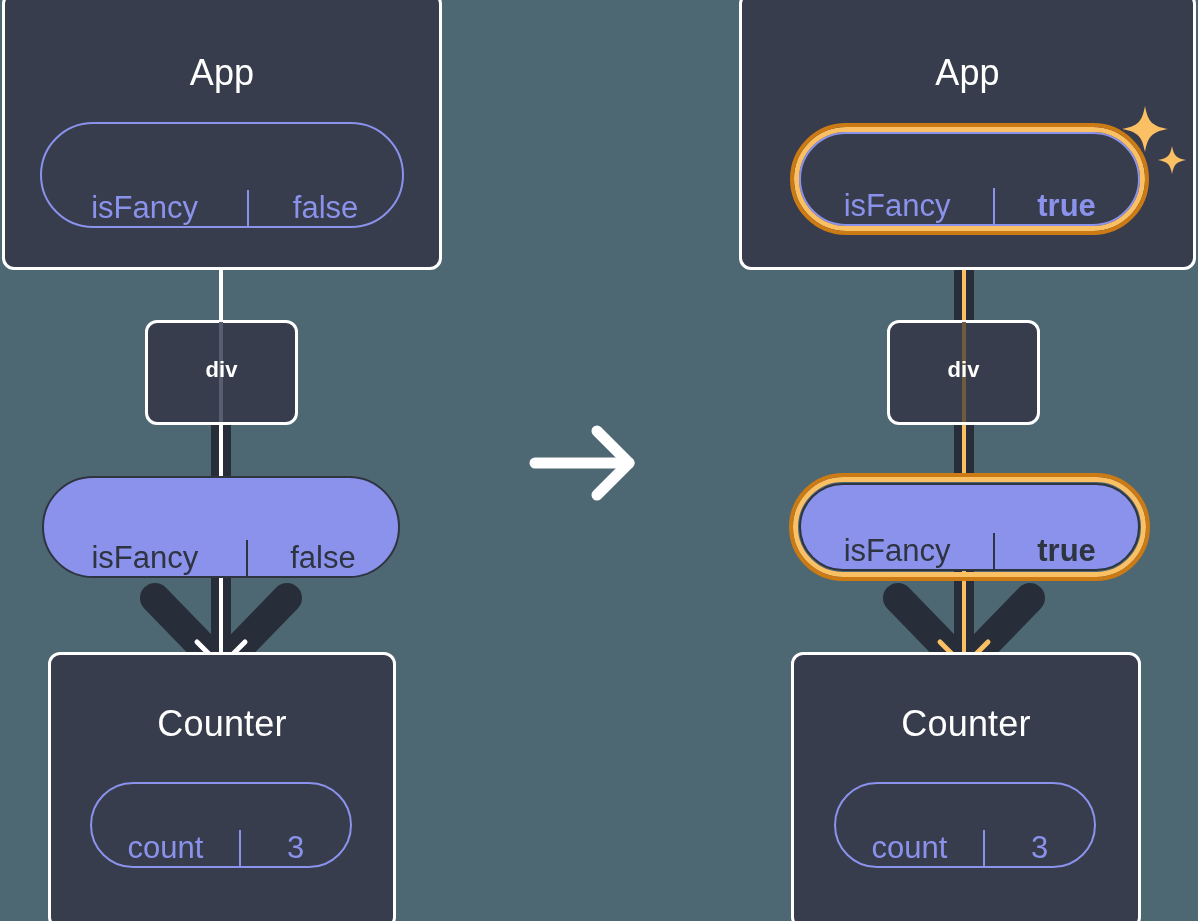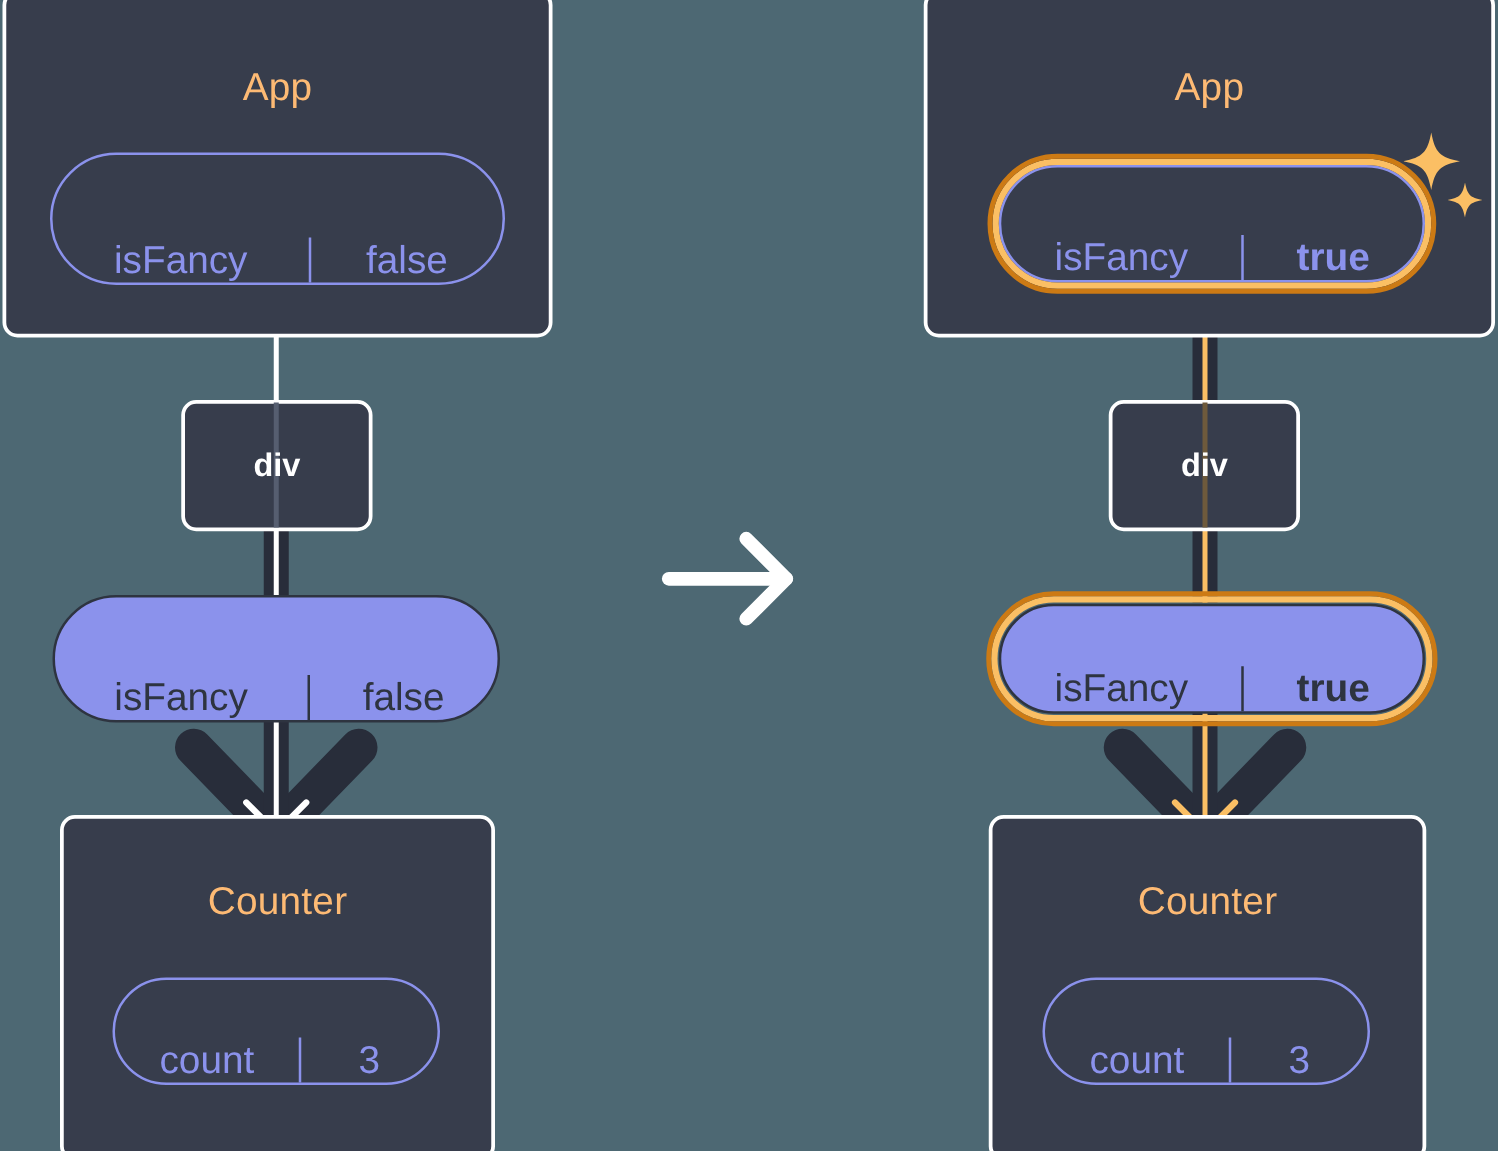--- a/index.html
+++ b/index.html
@@ -20,30 +20,30 @@
     position:absolute;
     background:#373D4C;
     border:3px solid #FFFFFF;
     border-radius:12px;
     box-sizing:border-box;
     z-index:5;
   }
   .node-title{
     position:absolute;left:0;right:0;
     text-align:center;
-    color:#fdba74;
-    font-size:31px;
+    color:#ffffff;
+    font-size:36px;
     letter-spacing:0.2px;
     z-index:6;
   }
   .div-label{
     position:absolute;left:0;right:0;
     text-align:center;
     color:#FFFFFF;
-    font-size:26px;
+    font-size:22px;
     font-weight:bold;
     z-index:8;
   }
 
   
   .pill{
     position:absolute;
     box-sizing:border-box;
     border-radius:999px;
     display:flex;

